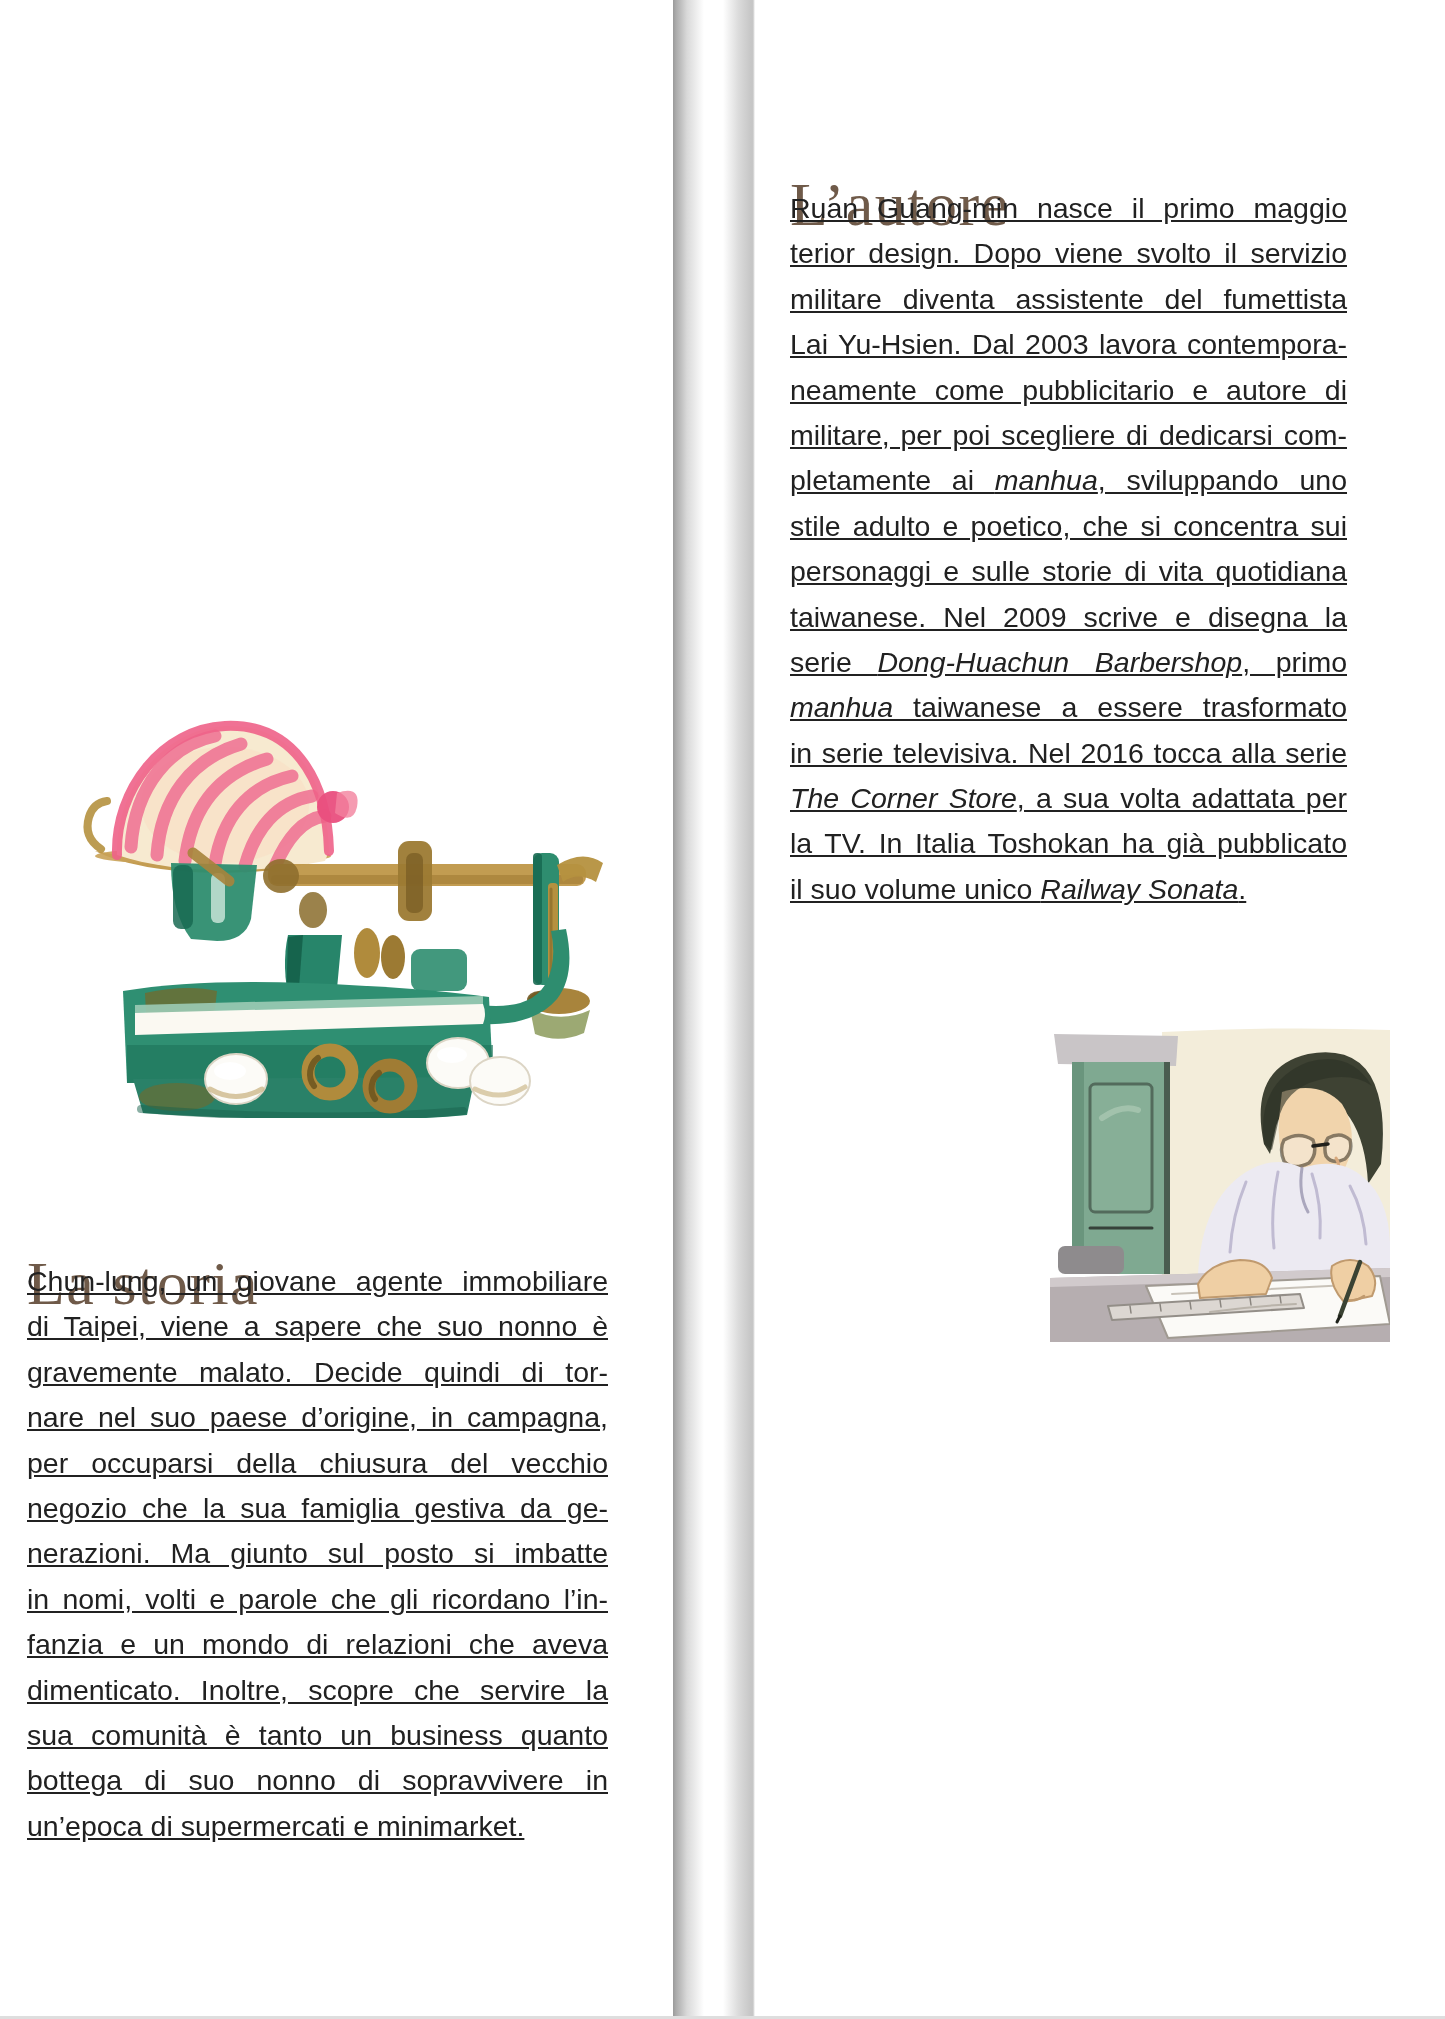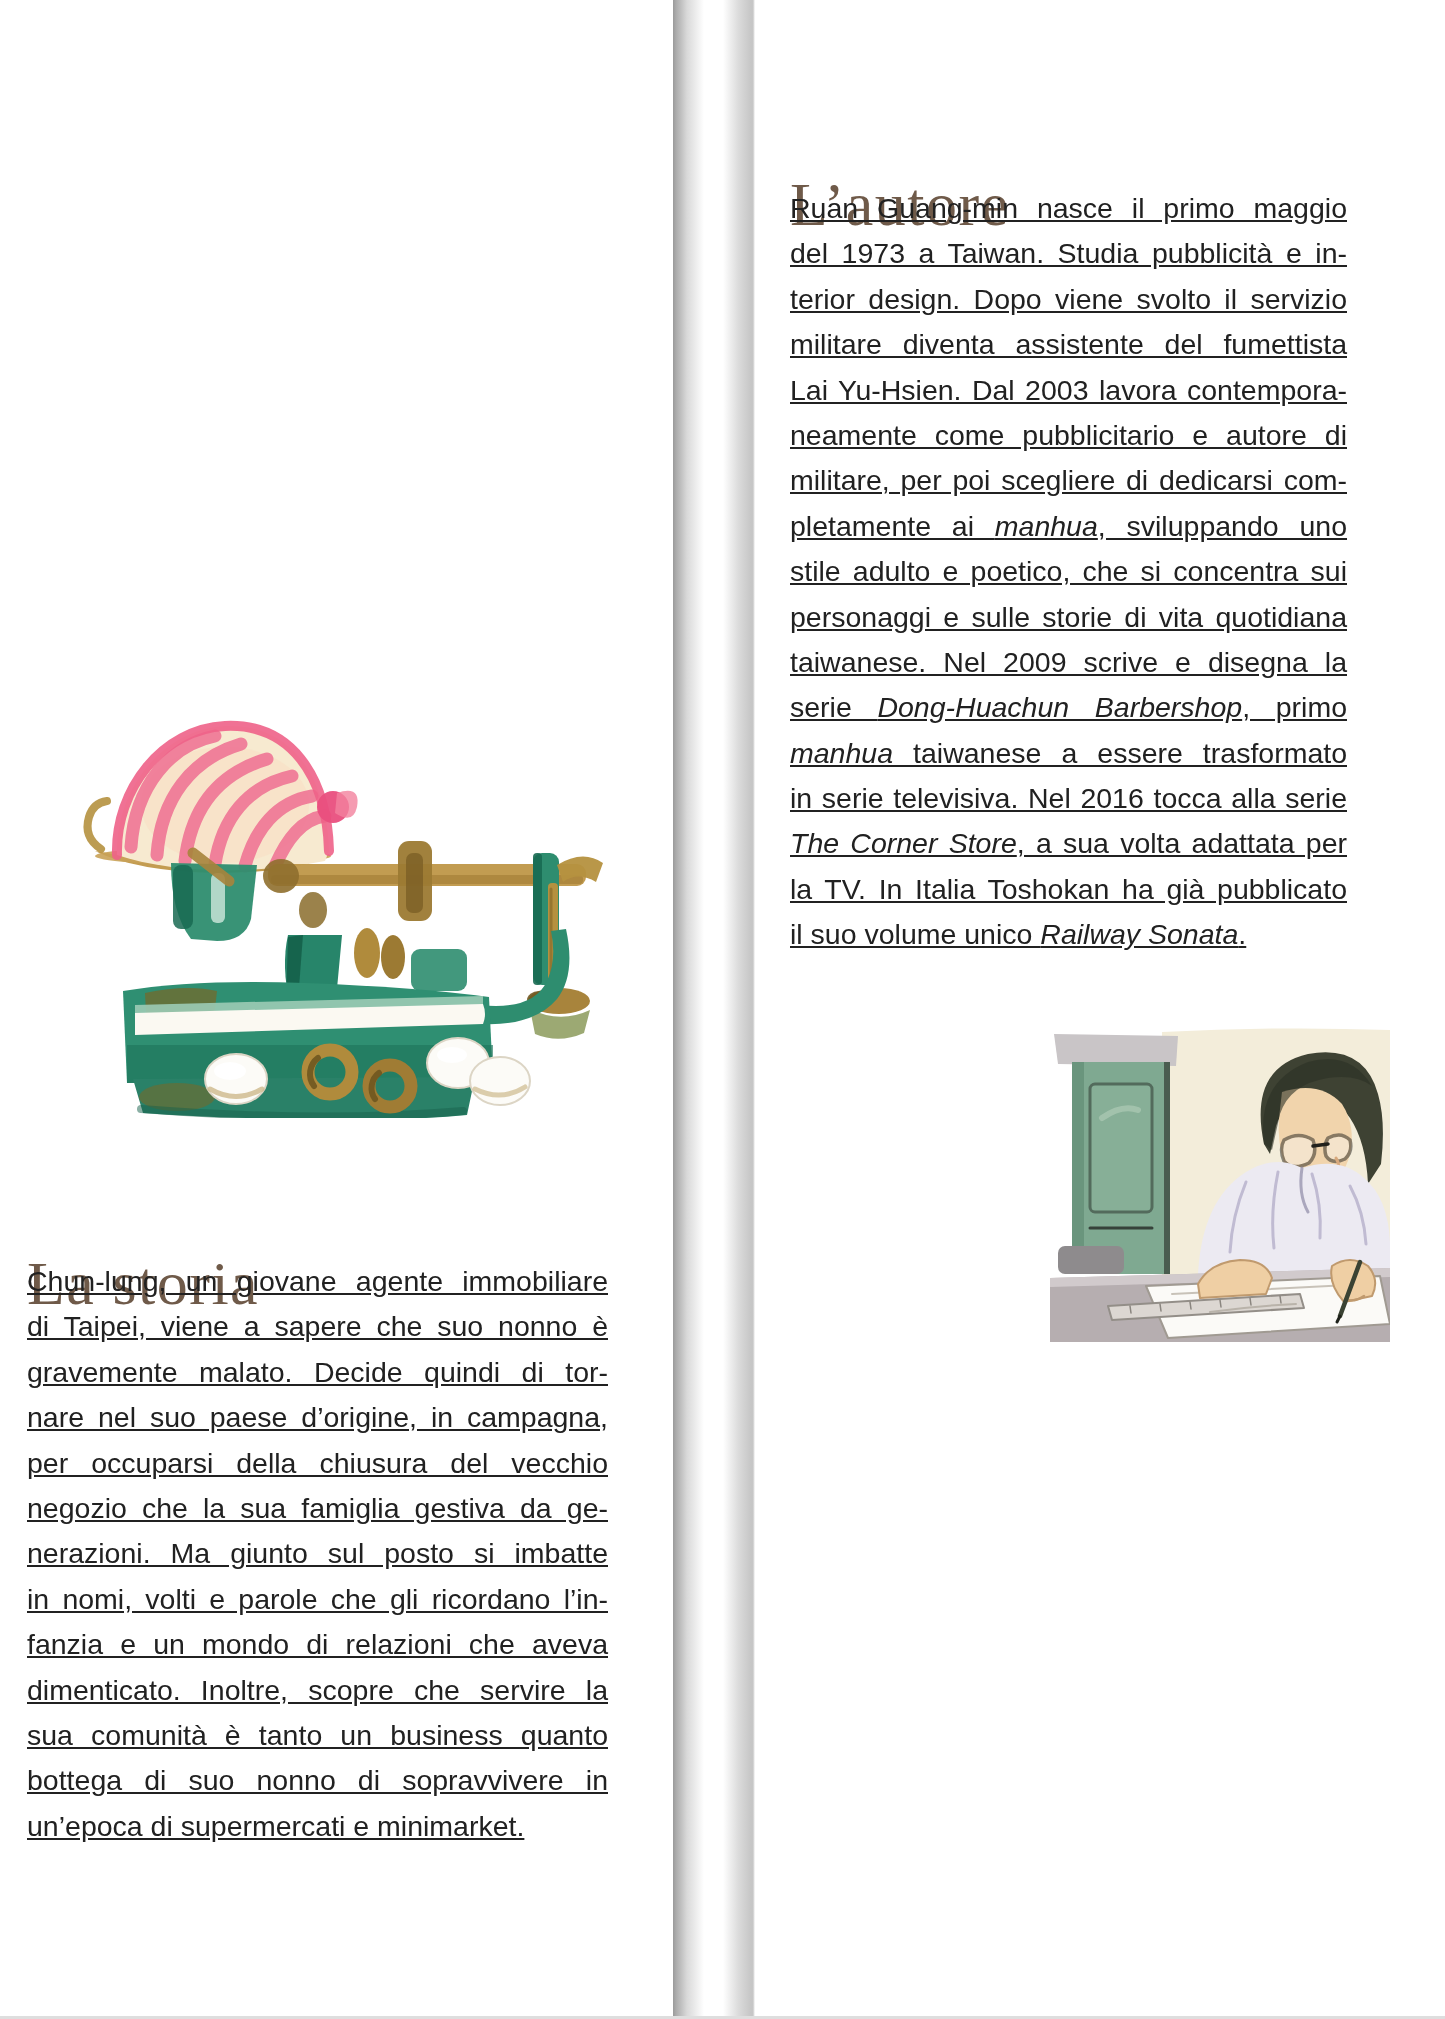--- a/index.html
+++ b/index.html
@@ -150,21 +150,20 @@
       <div class="line"><span>dimenticato. Inoltre, scopre che servire la</span></div>
       <div class="line"><span>sua comunità è tanto un business quanto</span></div>
       <div class="line"><span>bottega di suo nonno di sopravvivere in</span></div>
       <div class="line last"><span>un’epoca di supermercati e minimarket.</span></div>
     </div>
 
   <h2 class="heading" style="left:790px;top:118px">L’autore</h2>
 
   <div class="para" style="left:790px;top:186px;width:557px">
       <div class="line"><span>Ruan Guang-min nasce il primo maggio</span></div>
-      <div class="line"><span>del 1973 a Taiwan. Studia pubblicità e in-</span></div>
       <div class="line"><span>terior design. Dopo viene svolto il servizio</span></div>
       <div class="line"><span>militare diventa assistente del fumettista</span></div>
       <div class="line"><span>Lai Yu-Hsien. Dal 2003 lavora contempora-</span></div>
       <div class="line"><span>neamente come pubblicitario e autore di</span></div>
       <div class="line"><span>militare, per poi scegliere di dedicarsi com-</span></div>
       <div class="line"><span>pletamente ai </span><em>manhua</em><span>, sviluppando uno</span></div>
       <div class="line"><span>stile adulto e poetico, che si concentra sui</span></div>
       <div class="line"><span>personaggi e sulle storie di vita quotidiana</span></div>
       <div class="line"><span>taiwanese. Nel 2009 scrive e disegna la</span></div>
       <div class="line"><span>serie </span><em>Dong-Huachun Barbershop</em><span>, primo</span></div>

